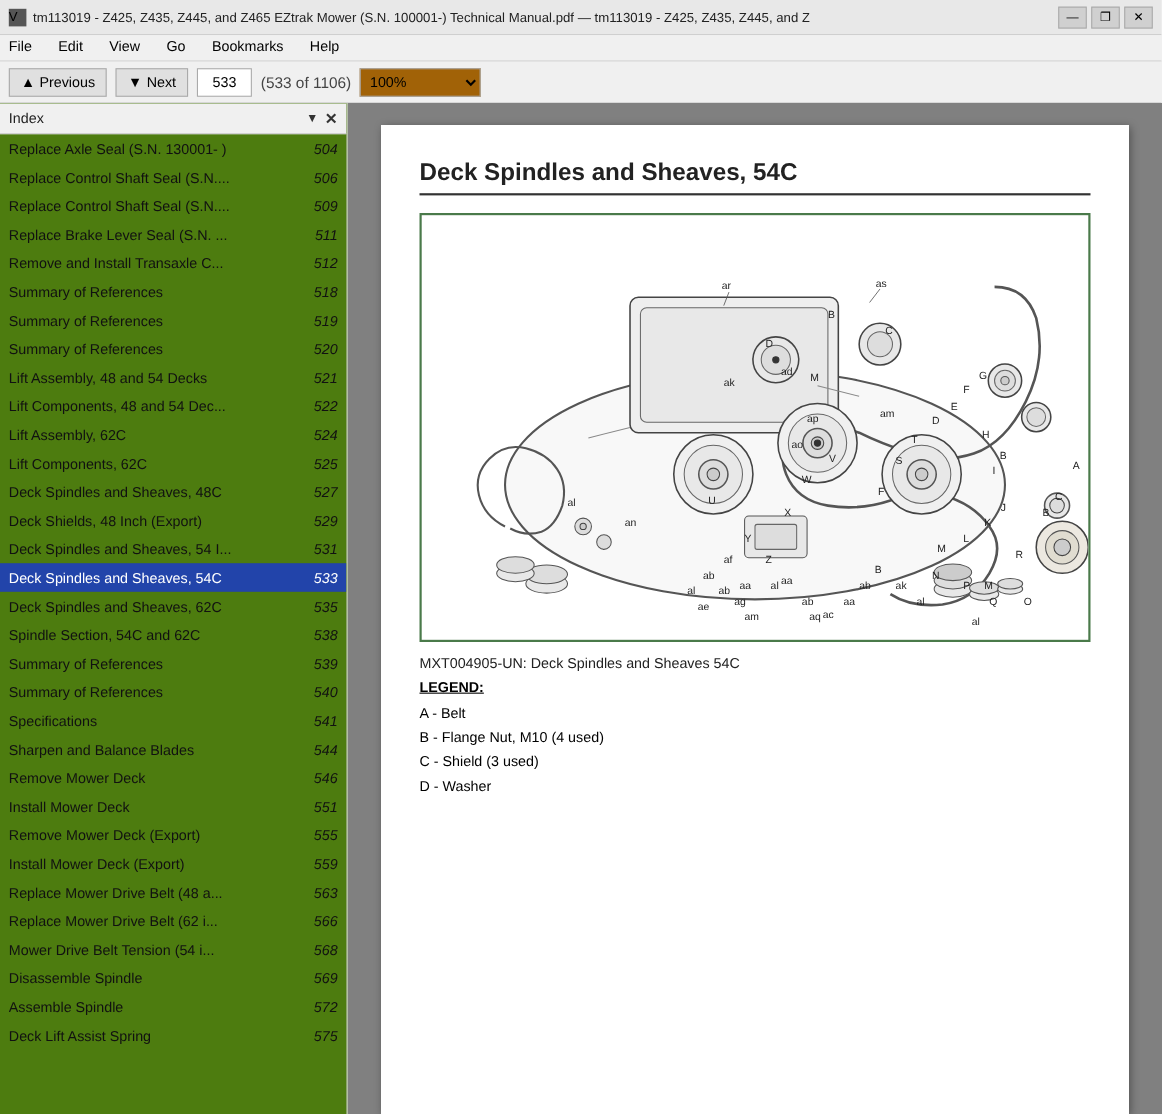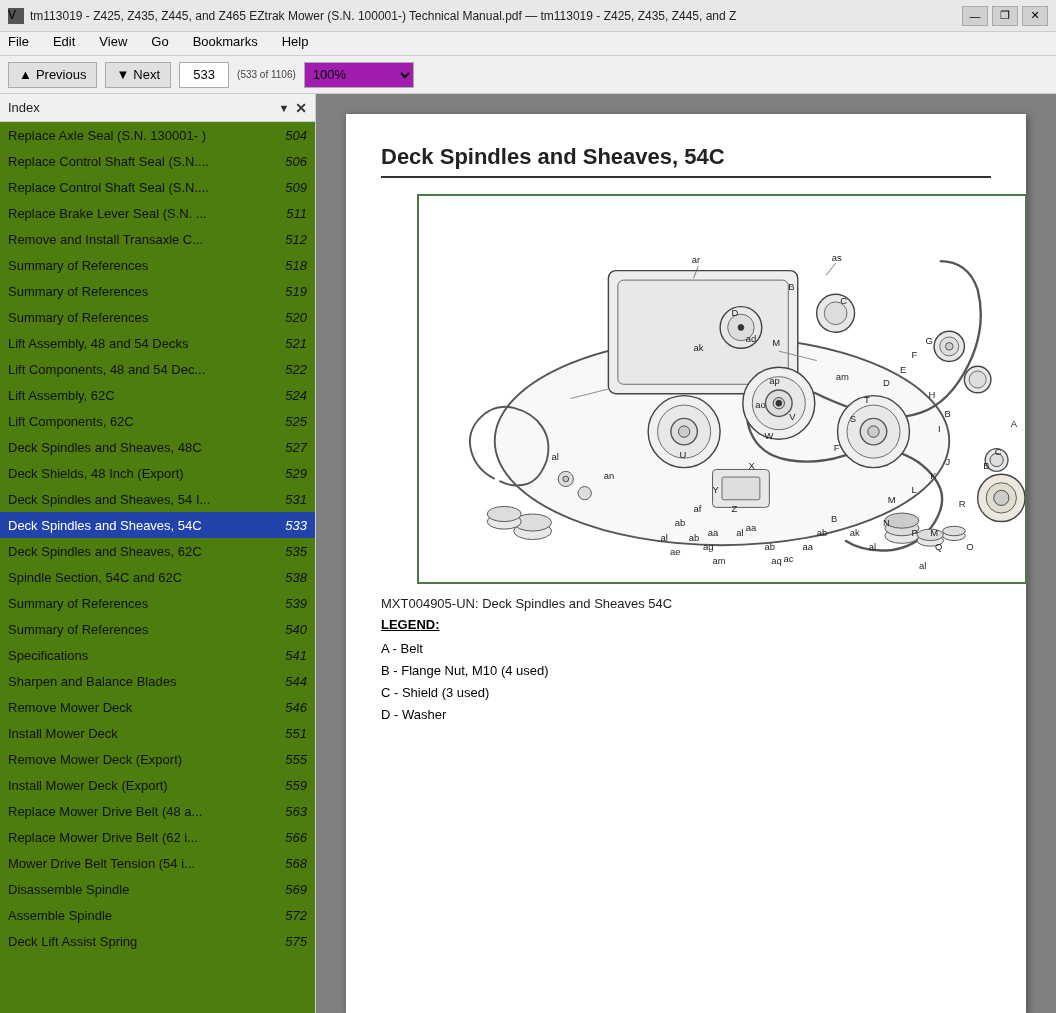--- a/index.html
+++ b/index.html
@@ -91,28 +91,28 @@
     }
     .page-input {
       width: 50px;
       height: 26px;
       text-align: center;
       border: 1px solid #aaa;
       font-size: 13px;
       background: #fff;
     }
     .page-count {
-      font-size: 10px;
+      font-size: 14px;
       color: #444;
     }
     .zoom-select {
       width: 110px;
       height: 26px;
       border: 1px solid #aaa;
-      background: #a21caf;
+      background: #a16207;
       font-size: 13px;
       padding: 0 4px;
     }
 
     
     .main-layout {
       display: flex;
       height: calc(1013px - 32px - 24px - 38px);
     }
 
@@ -227,21 +227,20 @@
     .diagram-container {
       border: 2px solid #4a7a4a;
       width: 100%;
       height: 390px;
       display: flex;
       justify-content: center;
       margin-bottom: 12px;
       background: #fff;
       overflow: hidden;
       position: relative;
-      margin-left: 36px;
     }
     .diagram-svg {
       width: 100%;
       height: 100%;
     }
     .caption {
       font-size: 13px;
       color: #222;
       margin-bottom: 6px;
     }

